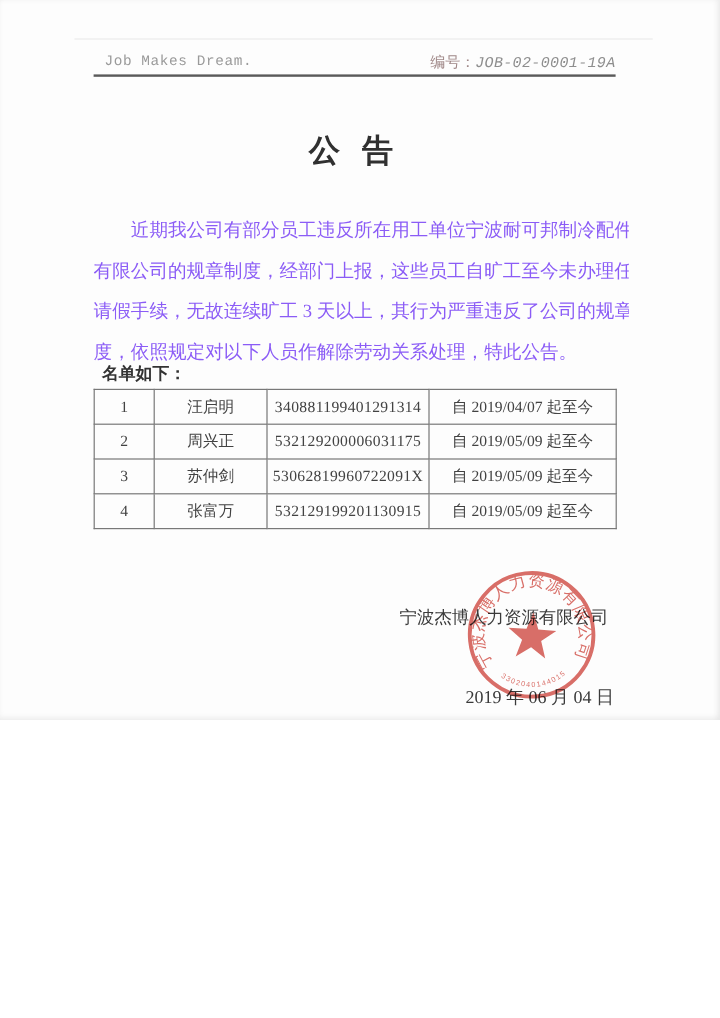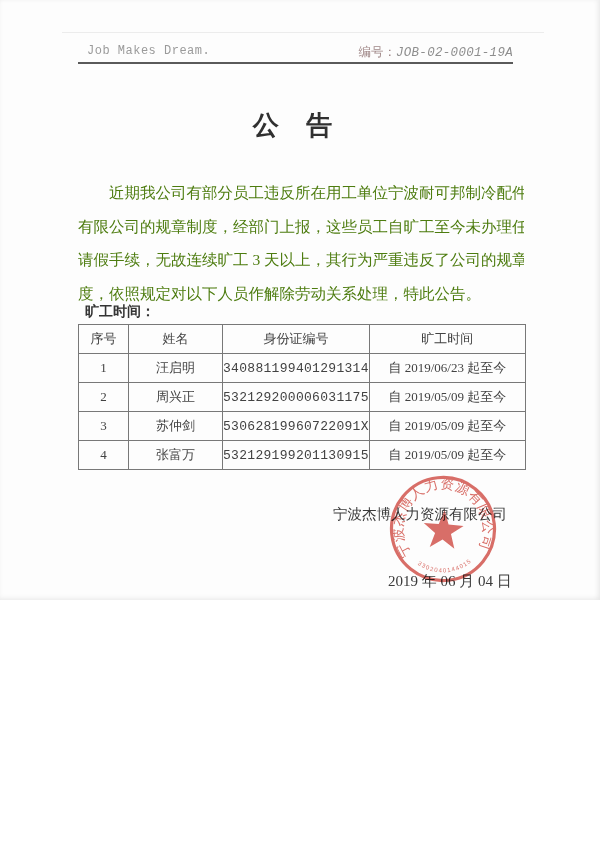--- a/index.html
+++ b/index.html
@@ -13,33 +13,33 @@
     position:absolute;left:87px;top:44px;
     font-family:"Liberation Mono","DejaVu Sans Mono",monospace;
     font-size:12px;color:#9a9a9a;letter-spacing:0.5px;
   }
   .hdr-docno{position:absolute;top:44px;right:87px;font-size:12.5px;color:#8e8e8e;white-space:nowrap;}
   .hdr-docno .lbl{color:#a08888;font-family:"Liberation Serif","DejaVu Serif",serif;margin-top:44px;}
   .hdr-docno .val{font-family:"Liberation Mono","DejaVu Sans Mono",monospace;letter-spacing:0.3px;font-style:italic;}
   .hdr-rule{position:absolute;left:78px;top:62px;width:435px;height:2px;background:#5a5a5a;}
   .doc-title{
     position:absolute;left:78px;top:108px;width:435px;text-align:center;
-    font-size:26px;font-weight:700;color:#303030;letter-spacing:6px;white-space:nowrap;font-family:Liberation Mono, monospace;
+    font-size:26px;font-weight:700;color:#303030;letter-spacing:6px;white-space:nowrap;
   }
-  .body-text{position:absolute;left:78px;top:176px;width:446px;font-size:15.5px;color:#4d7c0f;}
+  .body-text{position:absolute;left:78px;top:176px;width:446px;font-size:15.5px;color:#8b5cf6;}
   .body-line{height:33.5px;line-height:33.5px;white-space:nowrap;text-align:justify;text-align-last:justify;overflow:hidden;}
   .body-line.indent{padding-left:31px;width:415px;}
   .body-line.last{text-align:right;text-align-last:left;}
   .list-label{position:absolute;left:85px;top:303px;font-size:14px;font-weight:700;color:#333;}
   .roster{position:absolute;left:78px;top:324px;border-collapse:collapse;table-layout:fixed;}
   .roster td,.roster th{
     border:1px solid #787878;height:28px;padding:0;text-align:center;vertical-align:middle;
     font-size:13px;font-weight:400;color:#424242;white-space:nowrap;overflow:hidden;
   }
-  .roster .idnum{font-family:Liberation Mono, monospace;letter-spacing:0.3px;}
+  .roster .idnum{font-family:Liberation Serif, serif;letter-spacing:0.3px;}
   .sig-company{position:absolute;left:333px;top:505px;font-size:14.5px;color:#3a3a3a;white-space:nowrap;}
   .sig-date{position:absolute;left:388px;top:536px;font-size:15px;color:#3a3a3a;white-space:nowrap;margin-top:36px;}
   .stamp{position:absolute;left:387px;top:473px;width:112px;height:112px;
     mix-blend-mode:multiply;opacity:0.85;transform:rotate(-6deg);}
   .speck{position:absolute;background:#d8d8d8;opacity:0.6;}
   .speck.s1{left:87px;top:799px;width:5px;height:3px;}
   .speck.s2{left:371px;top:797px;width:4px;height:3px;}
 </style>
 </head>
 <body>
@@ -58,41 +58,35 @@
 
   <div class="doc-title">公 告</div>
 
   <div class="body-text">
     <div class="body-line indent">近期我公司有部分员工违反所在用工单位宁波耐可邦制冷配件</div>
     <div class="body-line">有限公司的规章制度，经部门上报，这些员工自旷工至今未办理任何</div>
     <div class="body-line">请假手续，无故连续旷工 3 天以上，其行为严重违反了公司的规章制</div>
     <div class="body-line last">度，依照规定对以下人员作解除劳动关系处理，特此公告。</div>
   </div>
 
-  <div class="list-label">旷工时间：</div>
+  <div class="list-label">名单如下：</div>
 
   <table class="roster">
     <colgroup>
       <col style="width:50px">
         <col style="width:94px">
         <col style="width:135px">
         <col style="width:156px">
     </colgroup>
     <tbody>
-        <tr>
-      <th>序号</th>
-      <th>姓名</th>
-      <th>身份证编号</th>
-      <th>旷工时间</th>
-    </tr>
     <tr>
       <td>1</td>
       <td>汪启明</td>
       <td class="idnum">340881199401291314</td>
-      <td>自 2019/06/23 起至今</td>
+      <td>自 2019/04/07 起至今</td>
     </tr>
     <tr>
       <td>2</td>
       <td>周兴正</td>
       <td class="idnum">532129200006031175</td>
       <td>自 2019/05/09 起至今</td>
     </tr>
     <tr>
       <td>3</td>
       <td>苏仲剑</td>

